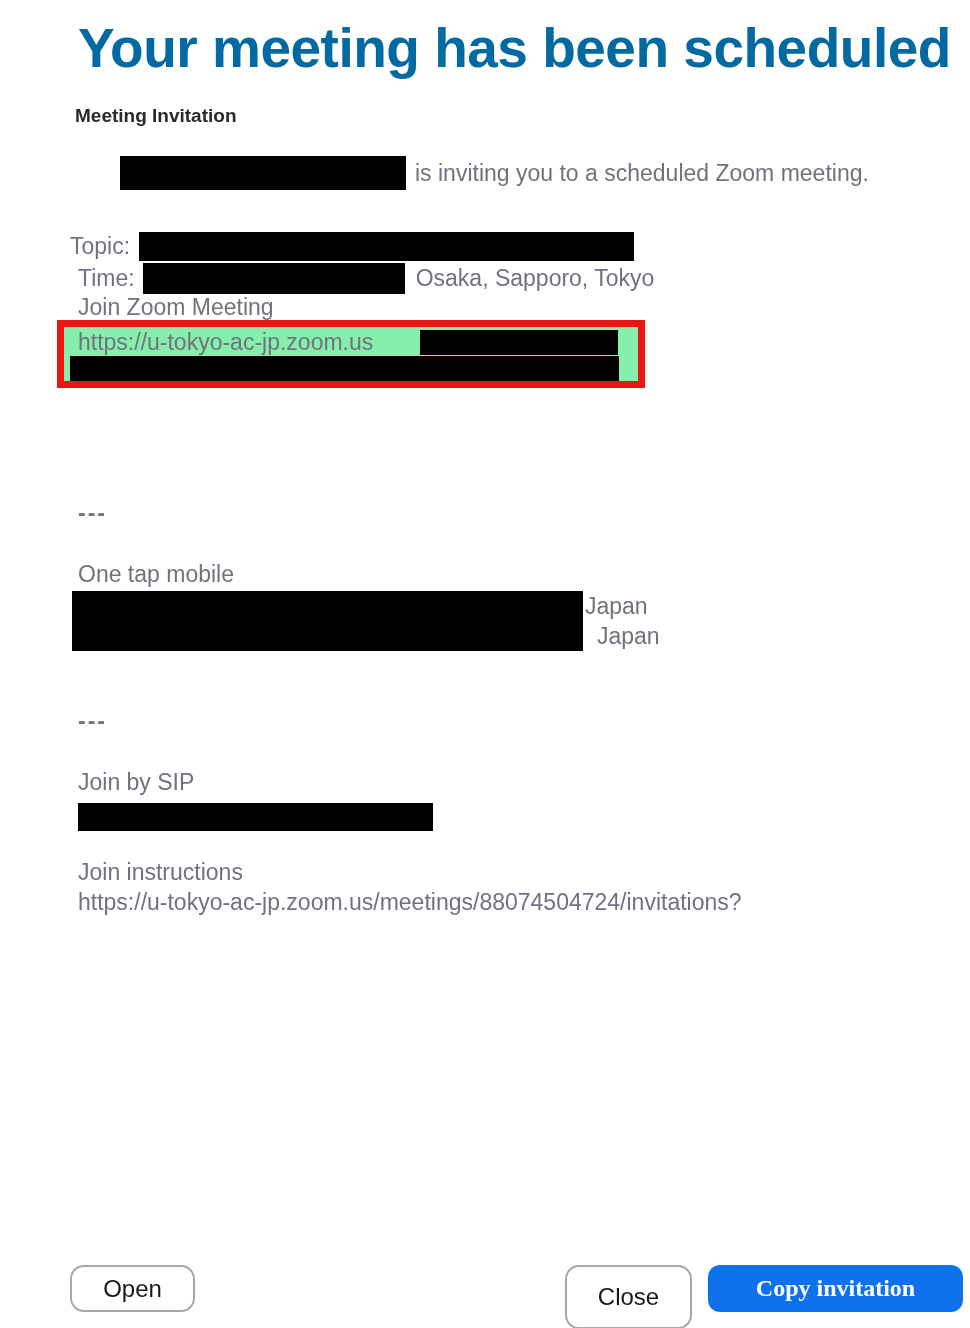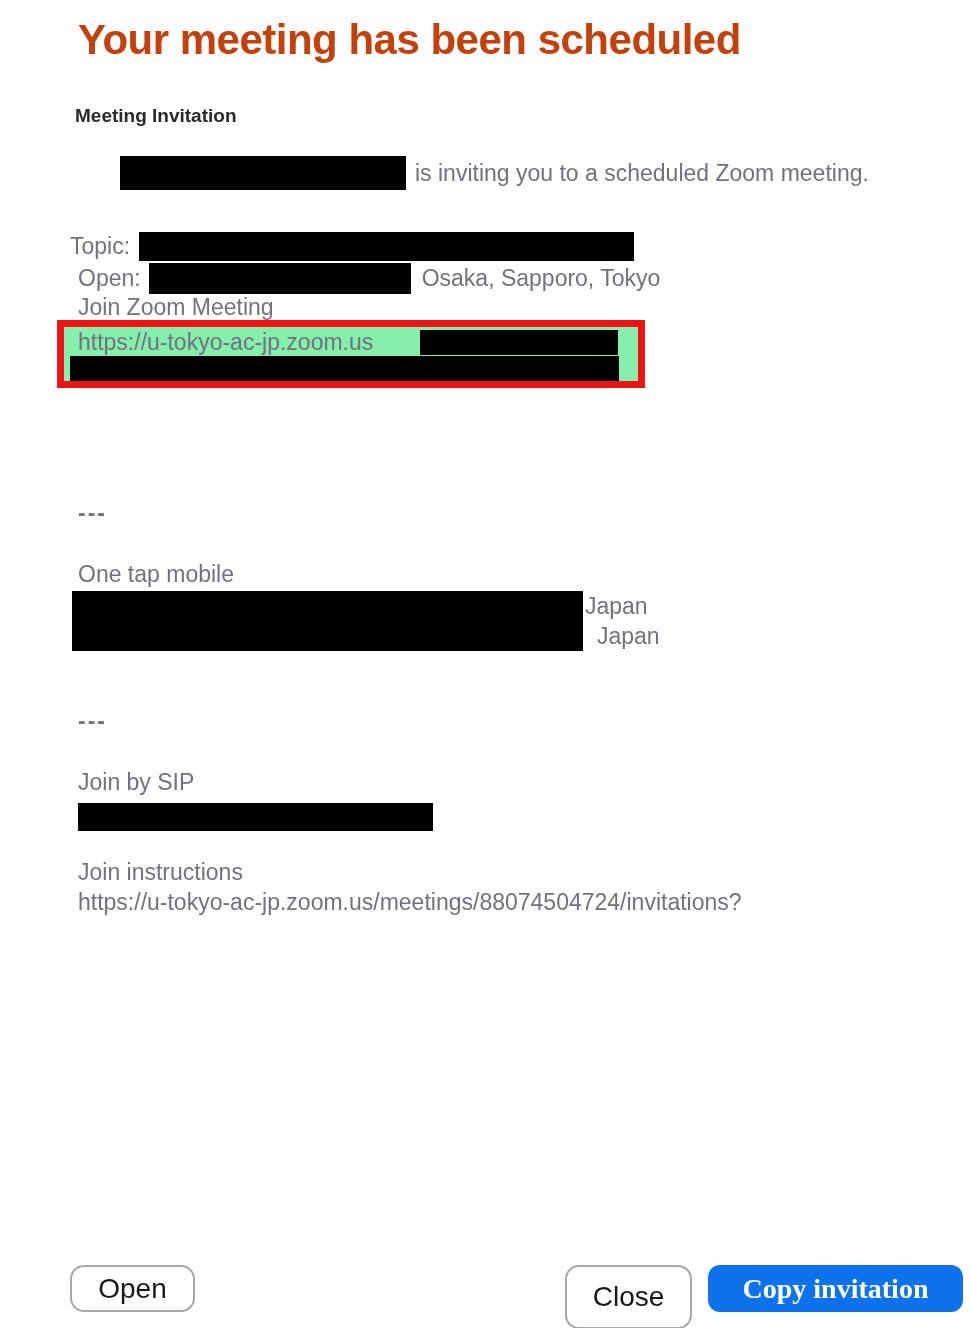--- a/index.html
+++ b/index.html
@@ -2,42 +2,42 @@
 <html><head>
 <meta charset="utf-8">
 <style>
   html,body { margin:0; padding:0; background:#fff; }
   .page {
     position:relative; width:970px; height:1328px; background:#ffffff;
     font-family:"Liberation Sans","DejaVu Sans",sans-serif; overflow:hidden;
   }
   .title {
     position:absolute; left:78px; top:16px; margin:0;
-    font-size:42px; font-weight:700; color:#c2410c; letter-spacing:-0.5px;
+    font-size:55px; font-weight:700; color:#0369a1; letter-spacing:-0.5px;
   }
   .subtitle {
     position:absolute; left:75px; top:105px;
     font-size:19px; font-weight:700; color:#29292e;
   }
   .line {
     position:absolute; display:flex; align-items:center; white-space:nowrap;
     font-size:23px; color:#70737F;
   }
   .plainline { position:absolute; white-space:nowrap; font-size:23px; color:#70737F; }
   .sep { font-weight:800; letter-spacing:2px; }
   .redact { background:#000; display:inline-block; flex:none; }
   .redact-abs { position:absolute; background:#000; }
   .redbox {
     position:absolute; border:7px solid #EE1414; box-sizing:border-box; background:#86efac;
   }
   .rb-child { position:absolute; white-space:nowrap; font-size:23px; color:#70737F; }
   .rb-bar { position:absolute; background:#000; }
   .btn {
     position:absolute; box-sizing:border-box; display:flex; align-items:center; justify-content:center;
-    font-family:inherit; font-size:28px; color:#18181b; background:#fff;
+    font-family:inherit; font-size:24px; color:#18181b; background:#fff;
     border:2px solid #A6A6AC; border-radius:14px; cursor:pointer; padding:0;
   }
   .btn-primary {
     background:#0E72ED; border:none; color:#ffffff; font-weight:700; border-radius:12px;
   }
 </style>
 </head>
 <body>
 
 <div class="page">
@@ -50,21 +50,21 @@
     <span class="redact" style="width:286px;height:34px;"></span>
     <span style="margin-left:9px;">is inviting you to a scheduled Zoom meeting.</span>
   </div>
 
   <div class="line" style="left:70px; top:231px; height:31px;">
     <span>Topic:</span>
     <span class="redact" style="width:495px;height:29px;margin-left:9px;"></span>
   </div>
 
   <div class="line" style="left:78px; top:262px; height:33px;">
-    <span>Open:</span>
+    <span>Time:</span>
     <span class="redact" style="width:262px;height:31px;margin-left:8px;"></span>
     <span style="margin-left:11px;">Osaka, Sapporo, Tokyo</span>
   </div>
 
   <div class="plainline" style="left:78px; top:294px;">Join Zoom Meeting</div>
 
   <div class="redbox" style="left:57px; top:320px; width:588px; height:68px;">
     <span class="rb-child" style="left:14px; top:2px;">https://u-tokyo-ac-jp.zoom.us</span>
     <span class="rb-bar" style="left:356px; top:3px; width:198px; height:25px;"></span>
     <span class="rb-bar" style="left:6px; top:29px; width:549px; height:25px;"></span>

